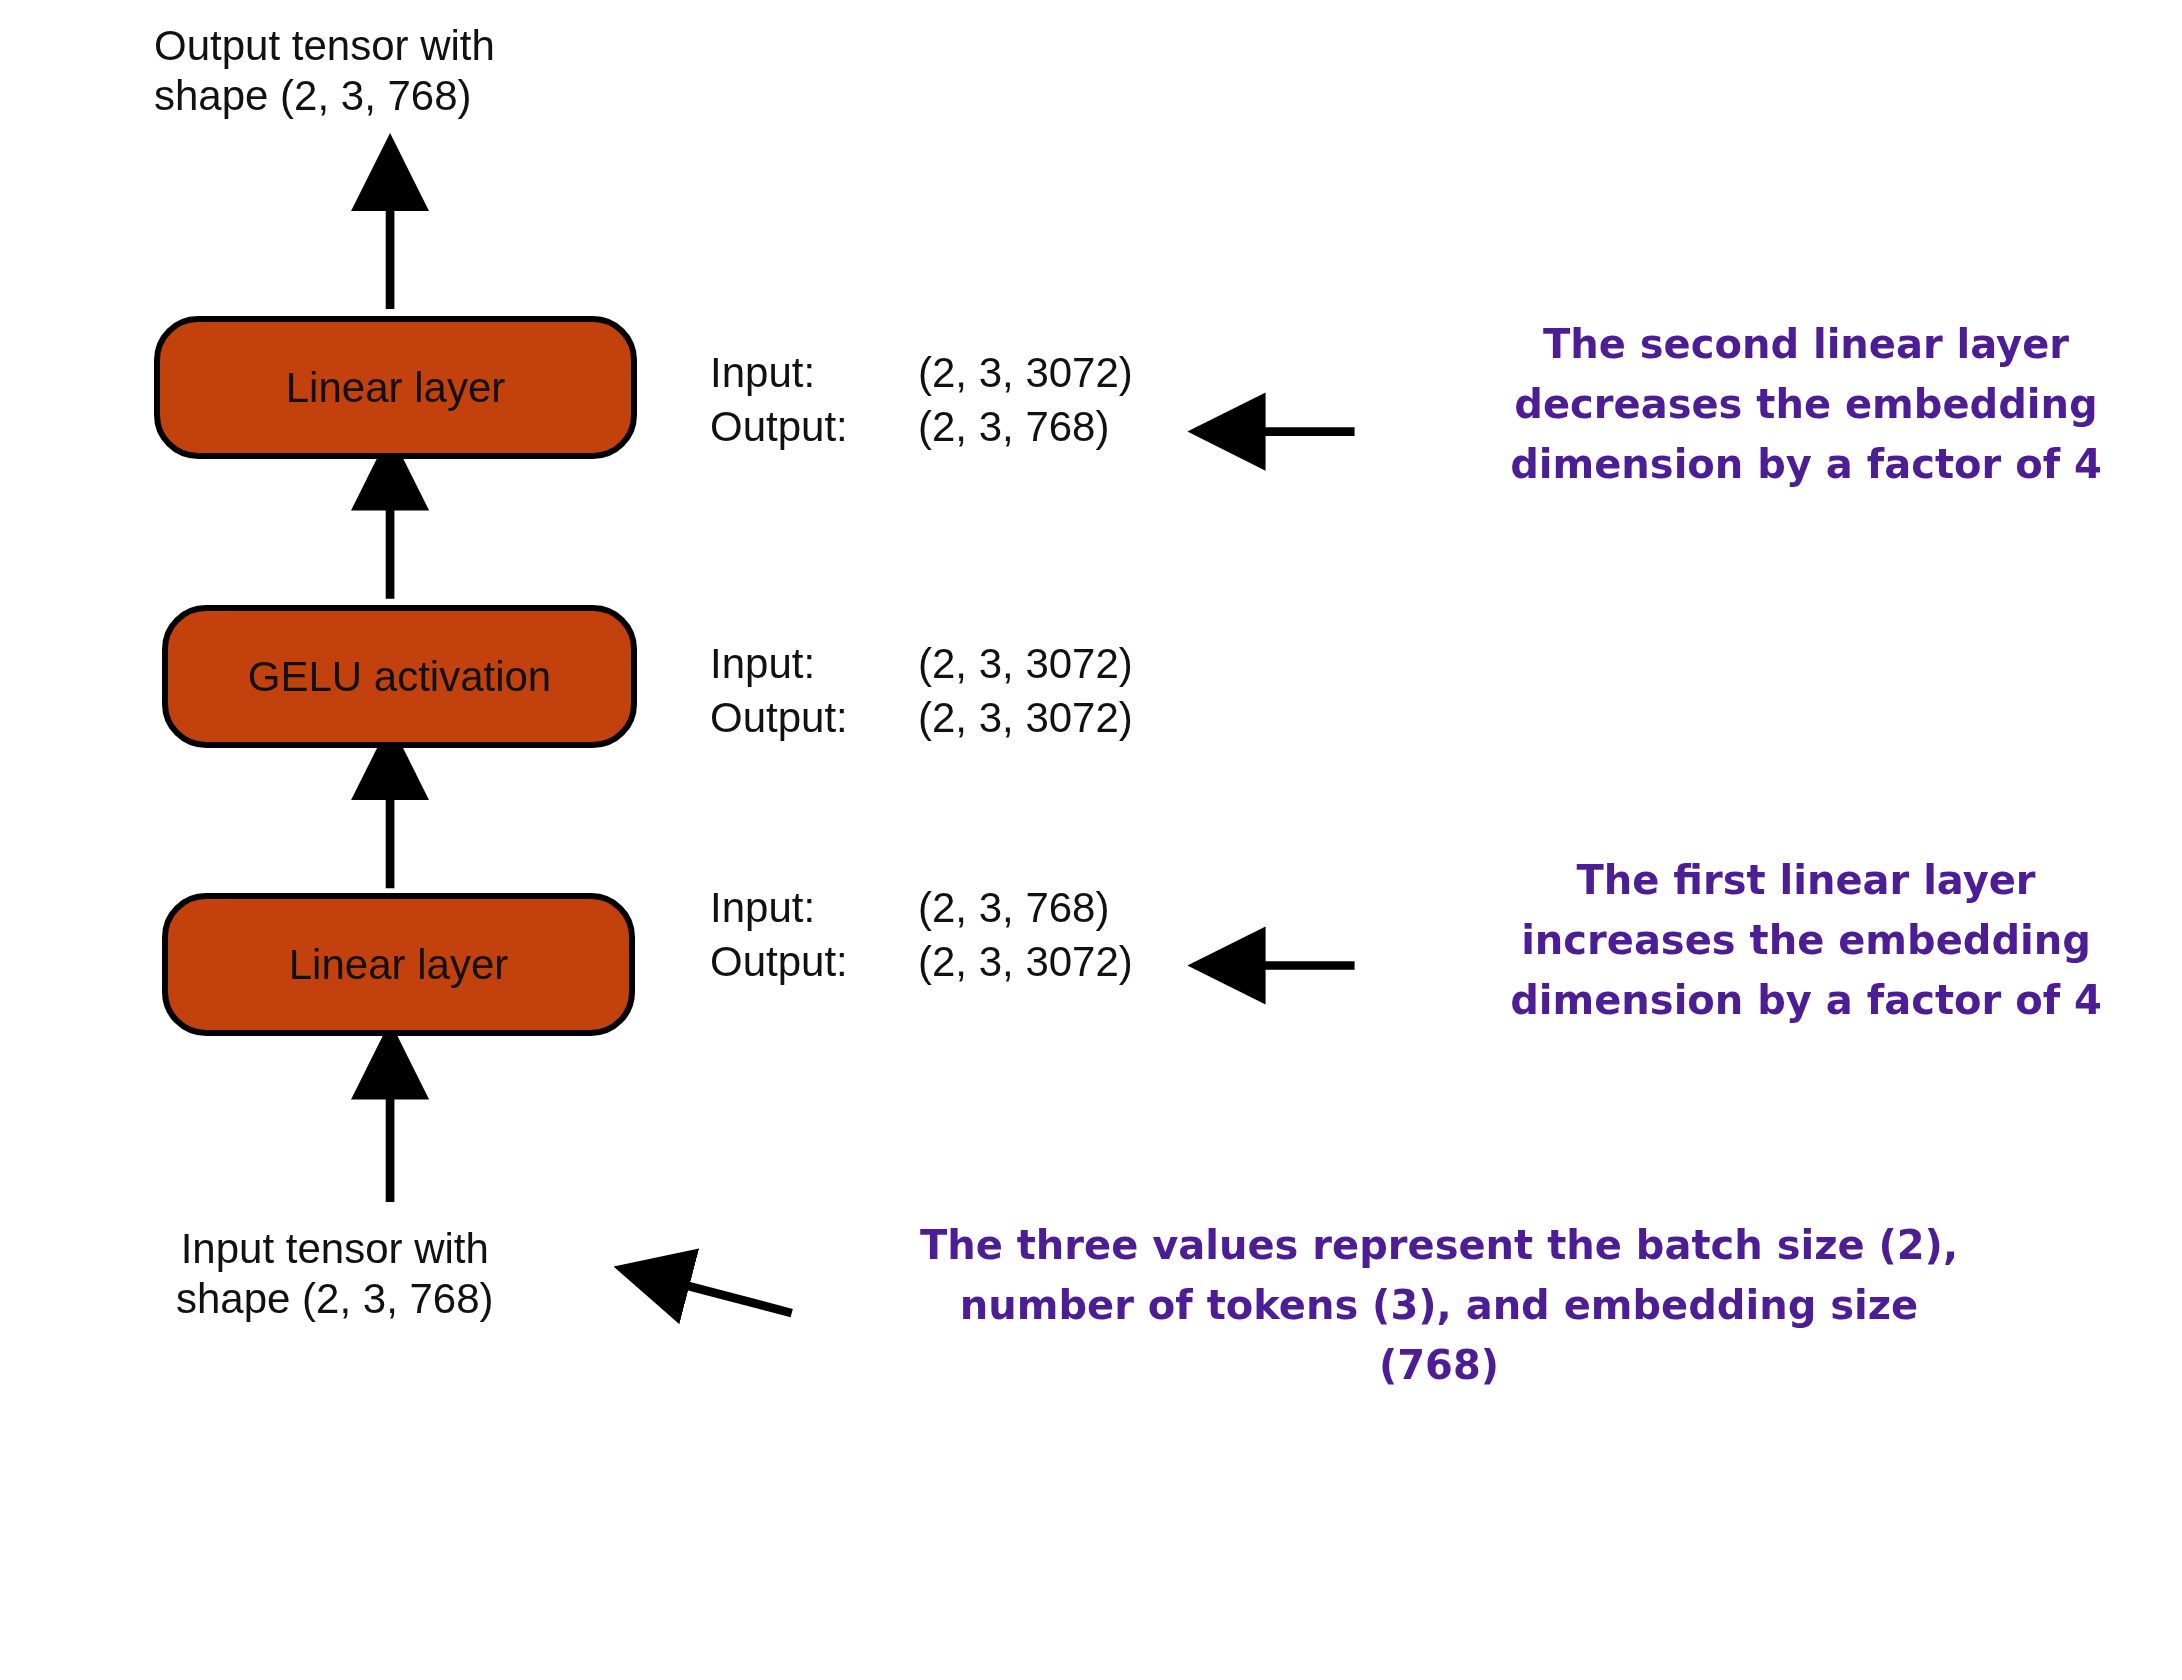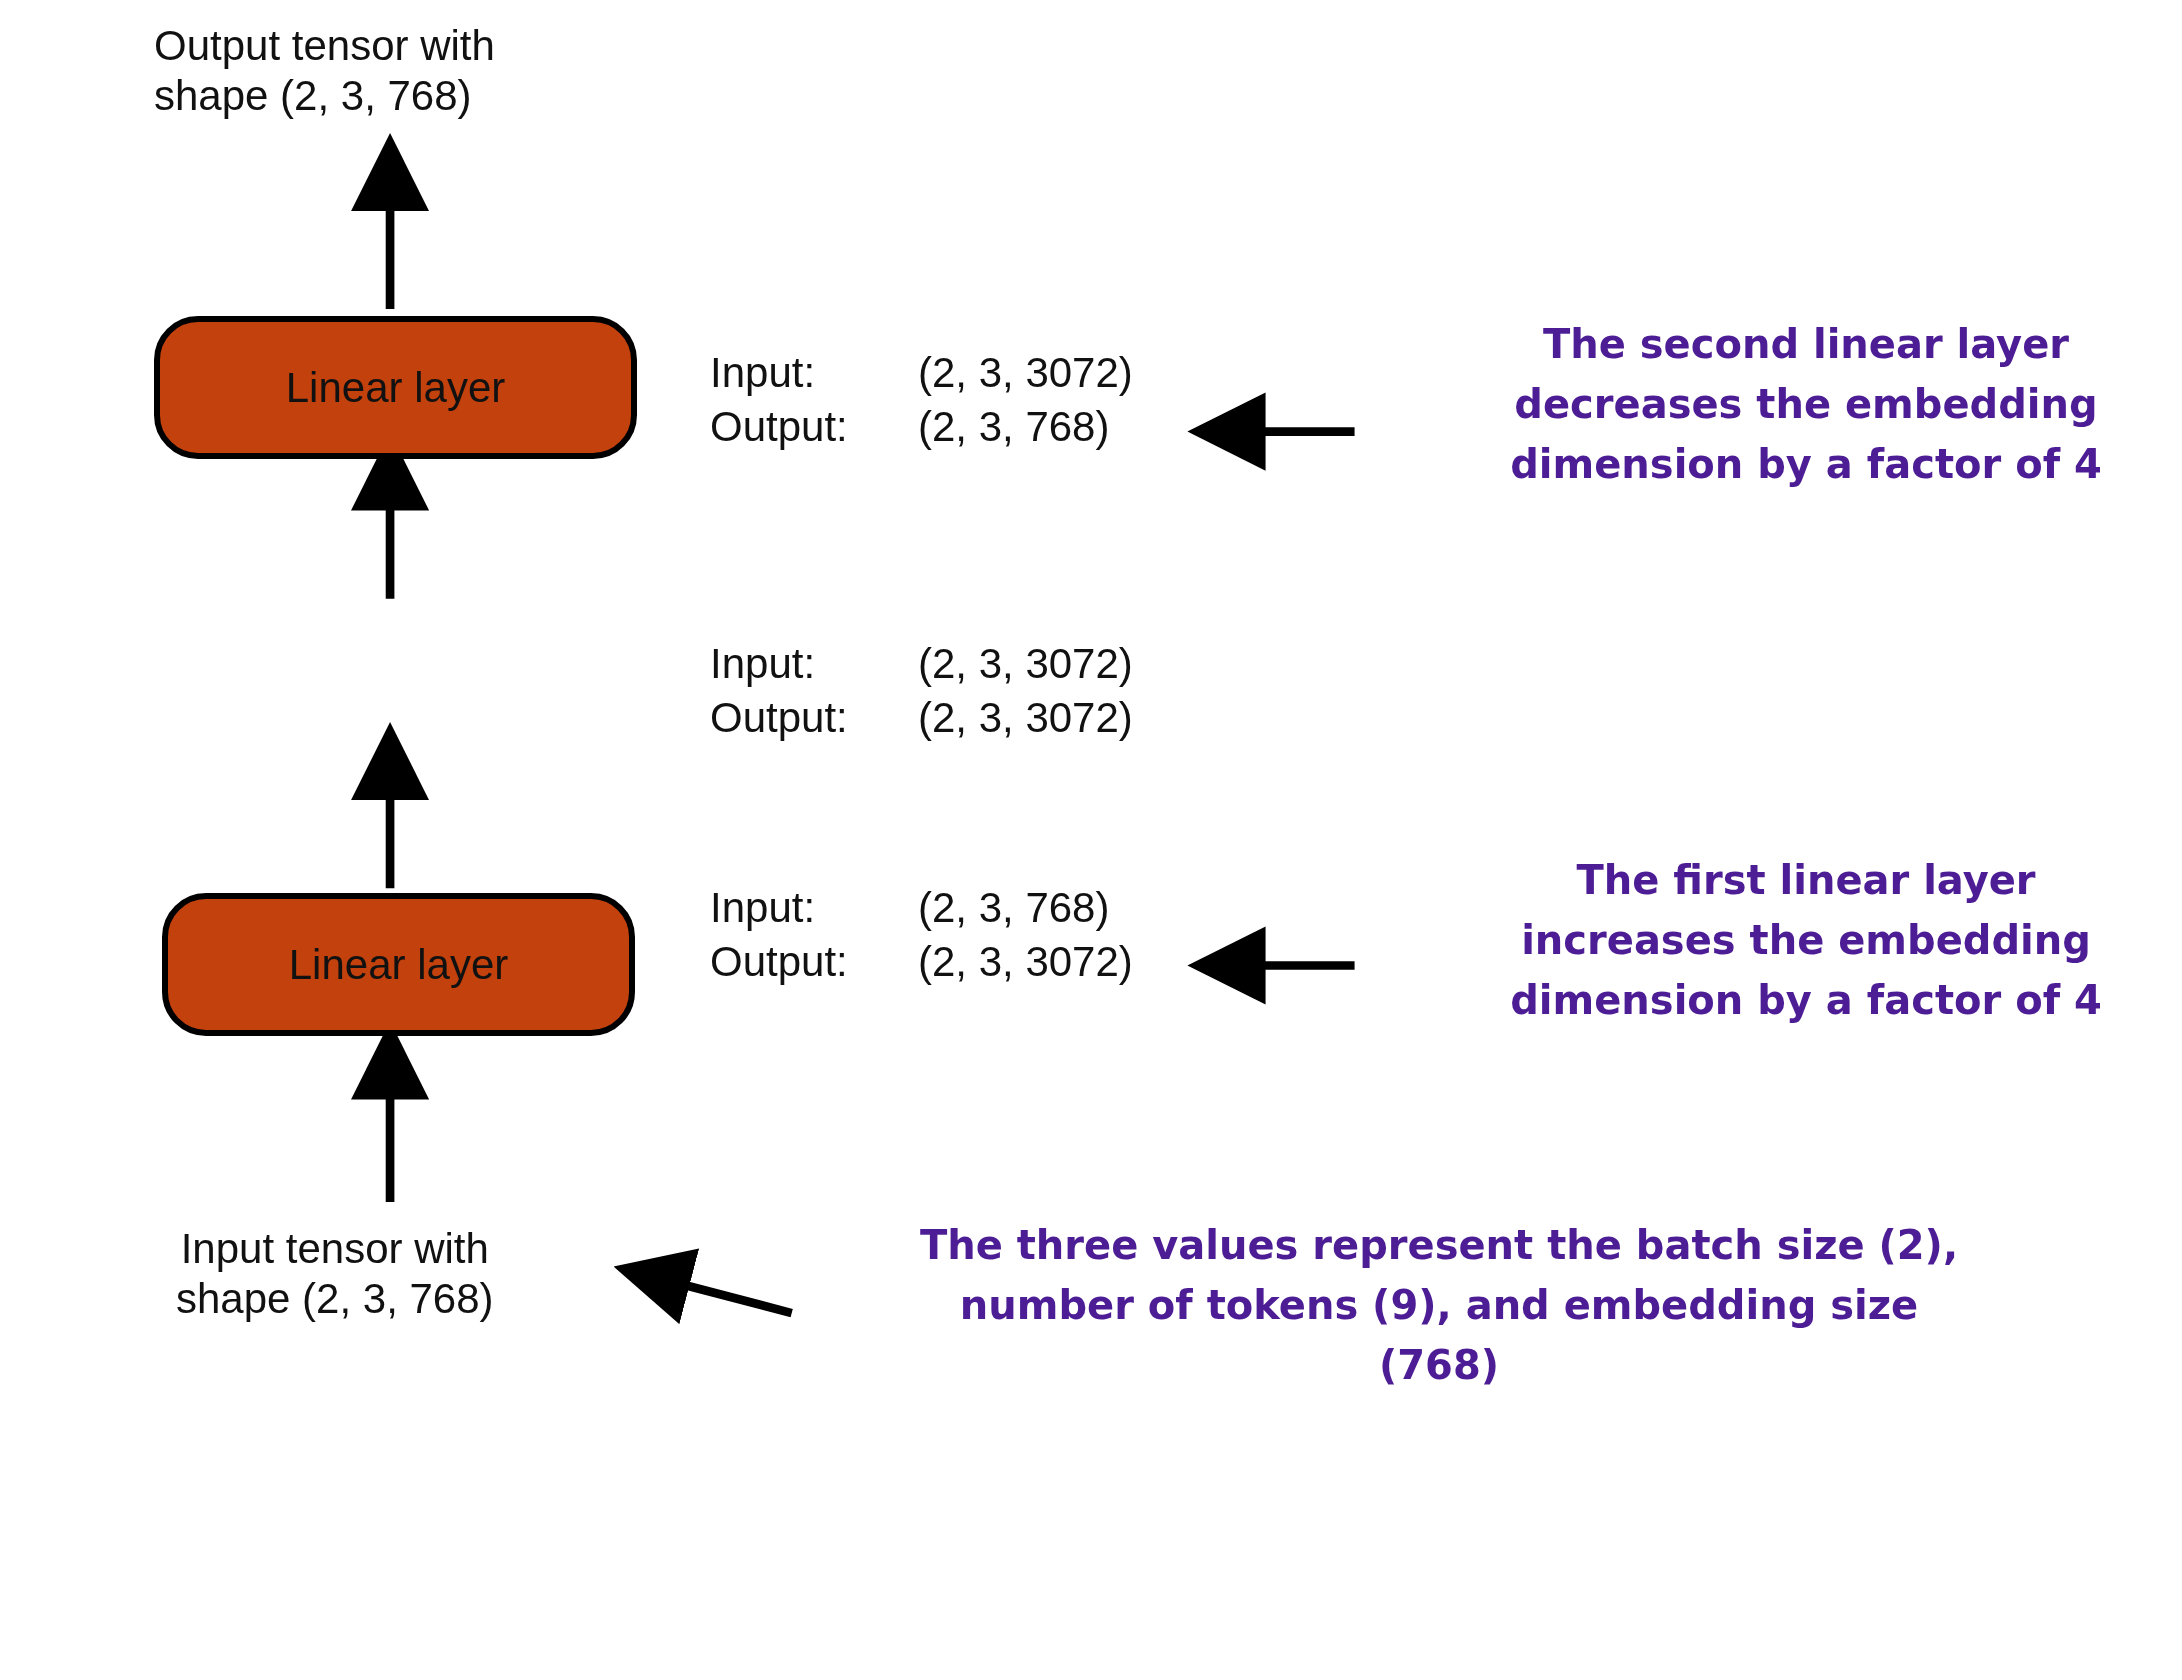--- a/index.html
+++ b/index.html
@@ -121,20 +121,23 @@
     <line x1="820" y1="1360" x2="686" y2="1325" stroke="#000000" stroke-width="9" marker-end="url(#ah)"></line>
   </svg>
 
   <div class="plain" style="left: 154px; top: 21px; text-align: left; white-space: pre-line;">Output tensor with
 shape (2, 3, 768)</div>
 
   <div class="node" style="left:154px; top:316px; width:483px; height:143px;">
     <span class="boxlabel">Linear layer</span>
   </div>
 
+  <div class="node" style="left:162px; top:605px; width:475px; height:143px;">
+    <span class="boxlabel">GELU activation</span>
+  </div>
 
   <div class="node" style="left:162px; top:893px; width:473px; height:143px;">
     <span class="boxlabel">Linear layer</span>
   </div>
 
   <div class="io-block" style="left:710px; top:346px;">
     <div class="io-row">
       <span class="io-key">Input:</span>
       <span class="io-val">(2, 3, 3072)</span>
     </div>
@@ -171,18 +174,18 @@
 dimension by a factor of 4</div>
 
   <div class="annot" style="left: 1468px; top: 850px; width: 676px; white-space: pre-line;">The first linear layer
 increases the embedding
 dimension by a factor of 4</div>
 
   <div class="plain" style="left: 176px; top: 1224px; text-align: center; white-space: pre-line;">Input tensor with
 shape (2, 3, 768)</div>
 
   <div class="annot" style="left: 816px; top: 1215px; width: 1246px; white-space: pre-line;">The three values represent the batch size (2),
-number of tokens (9), and embedding size
+number of tokens (3), and embedding size
 (768)</div>
 
 
 </div>
 
 
 </body></html>

